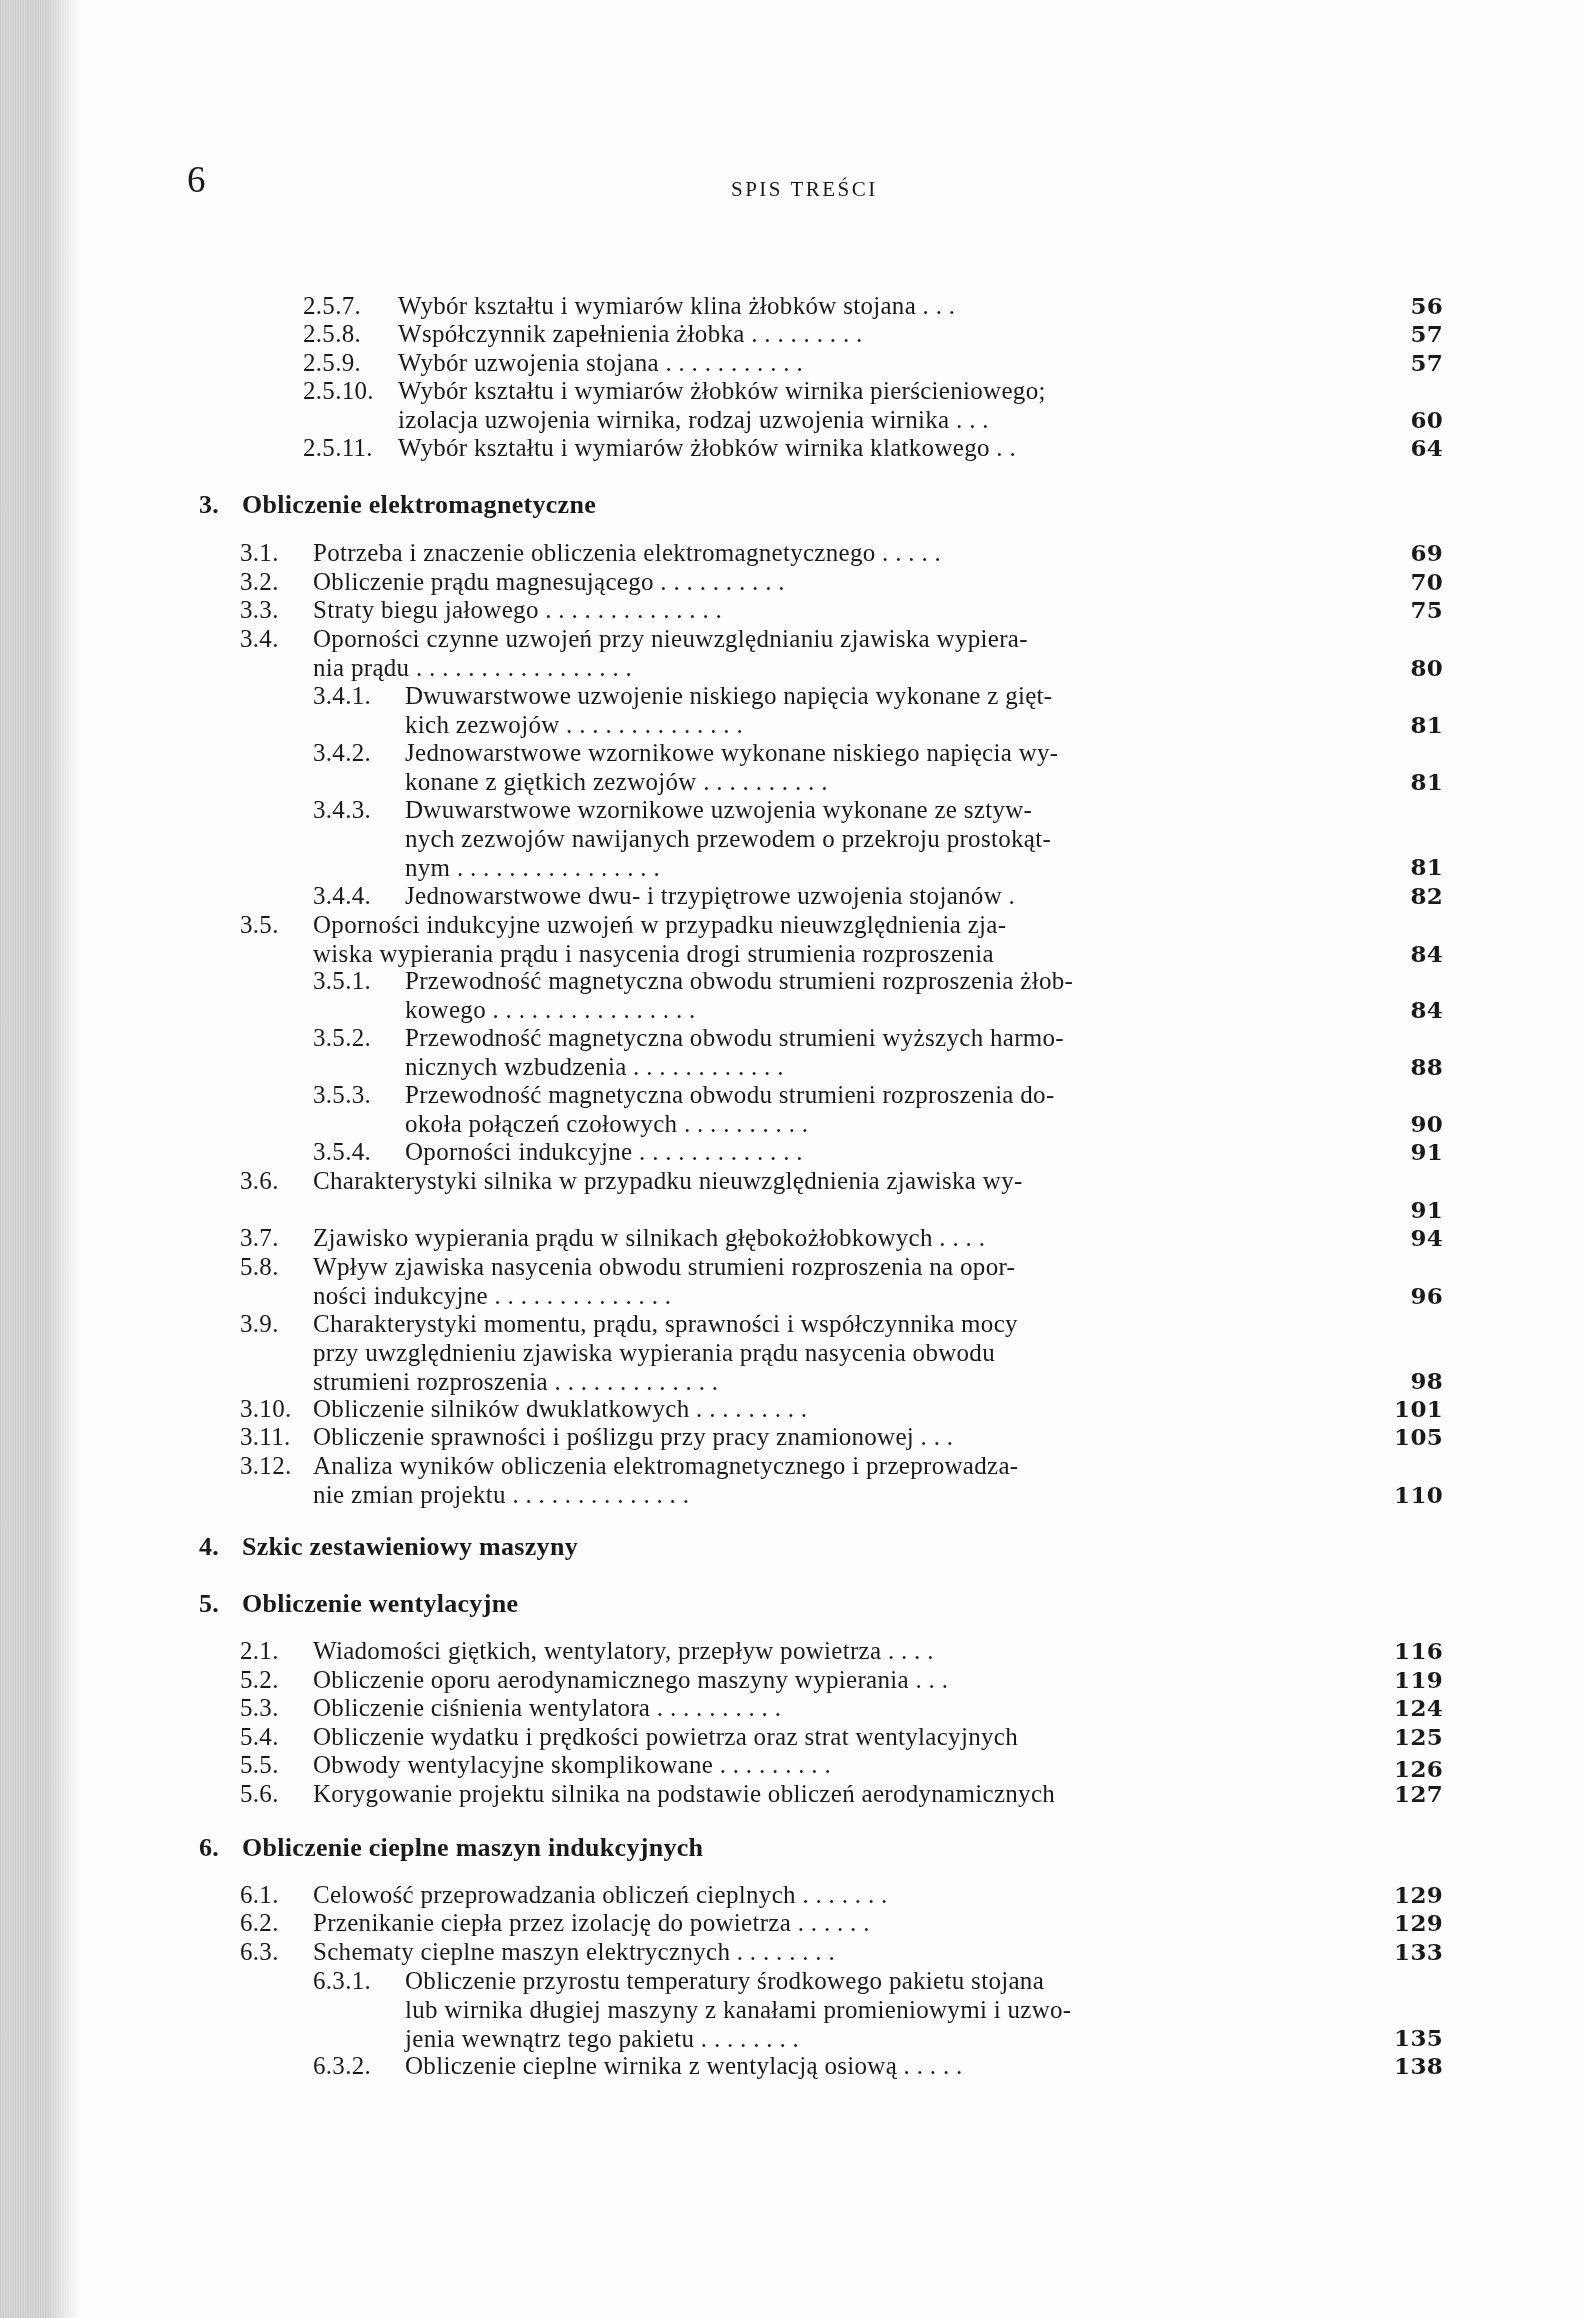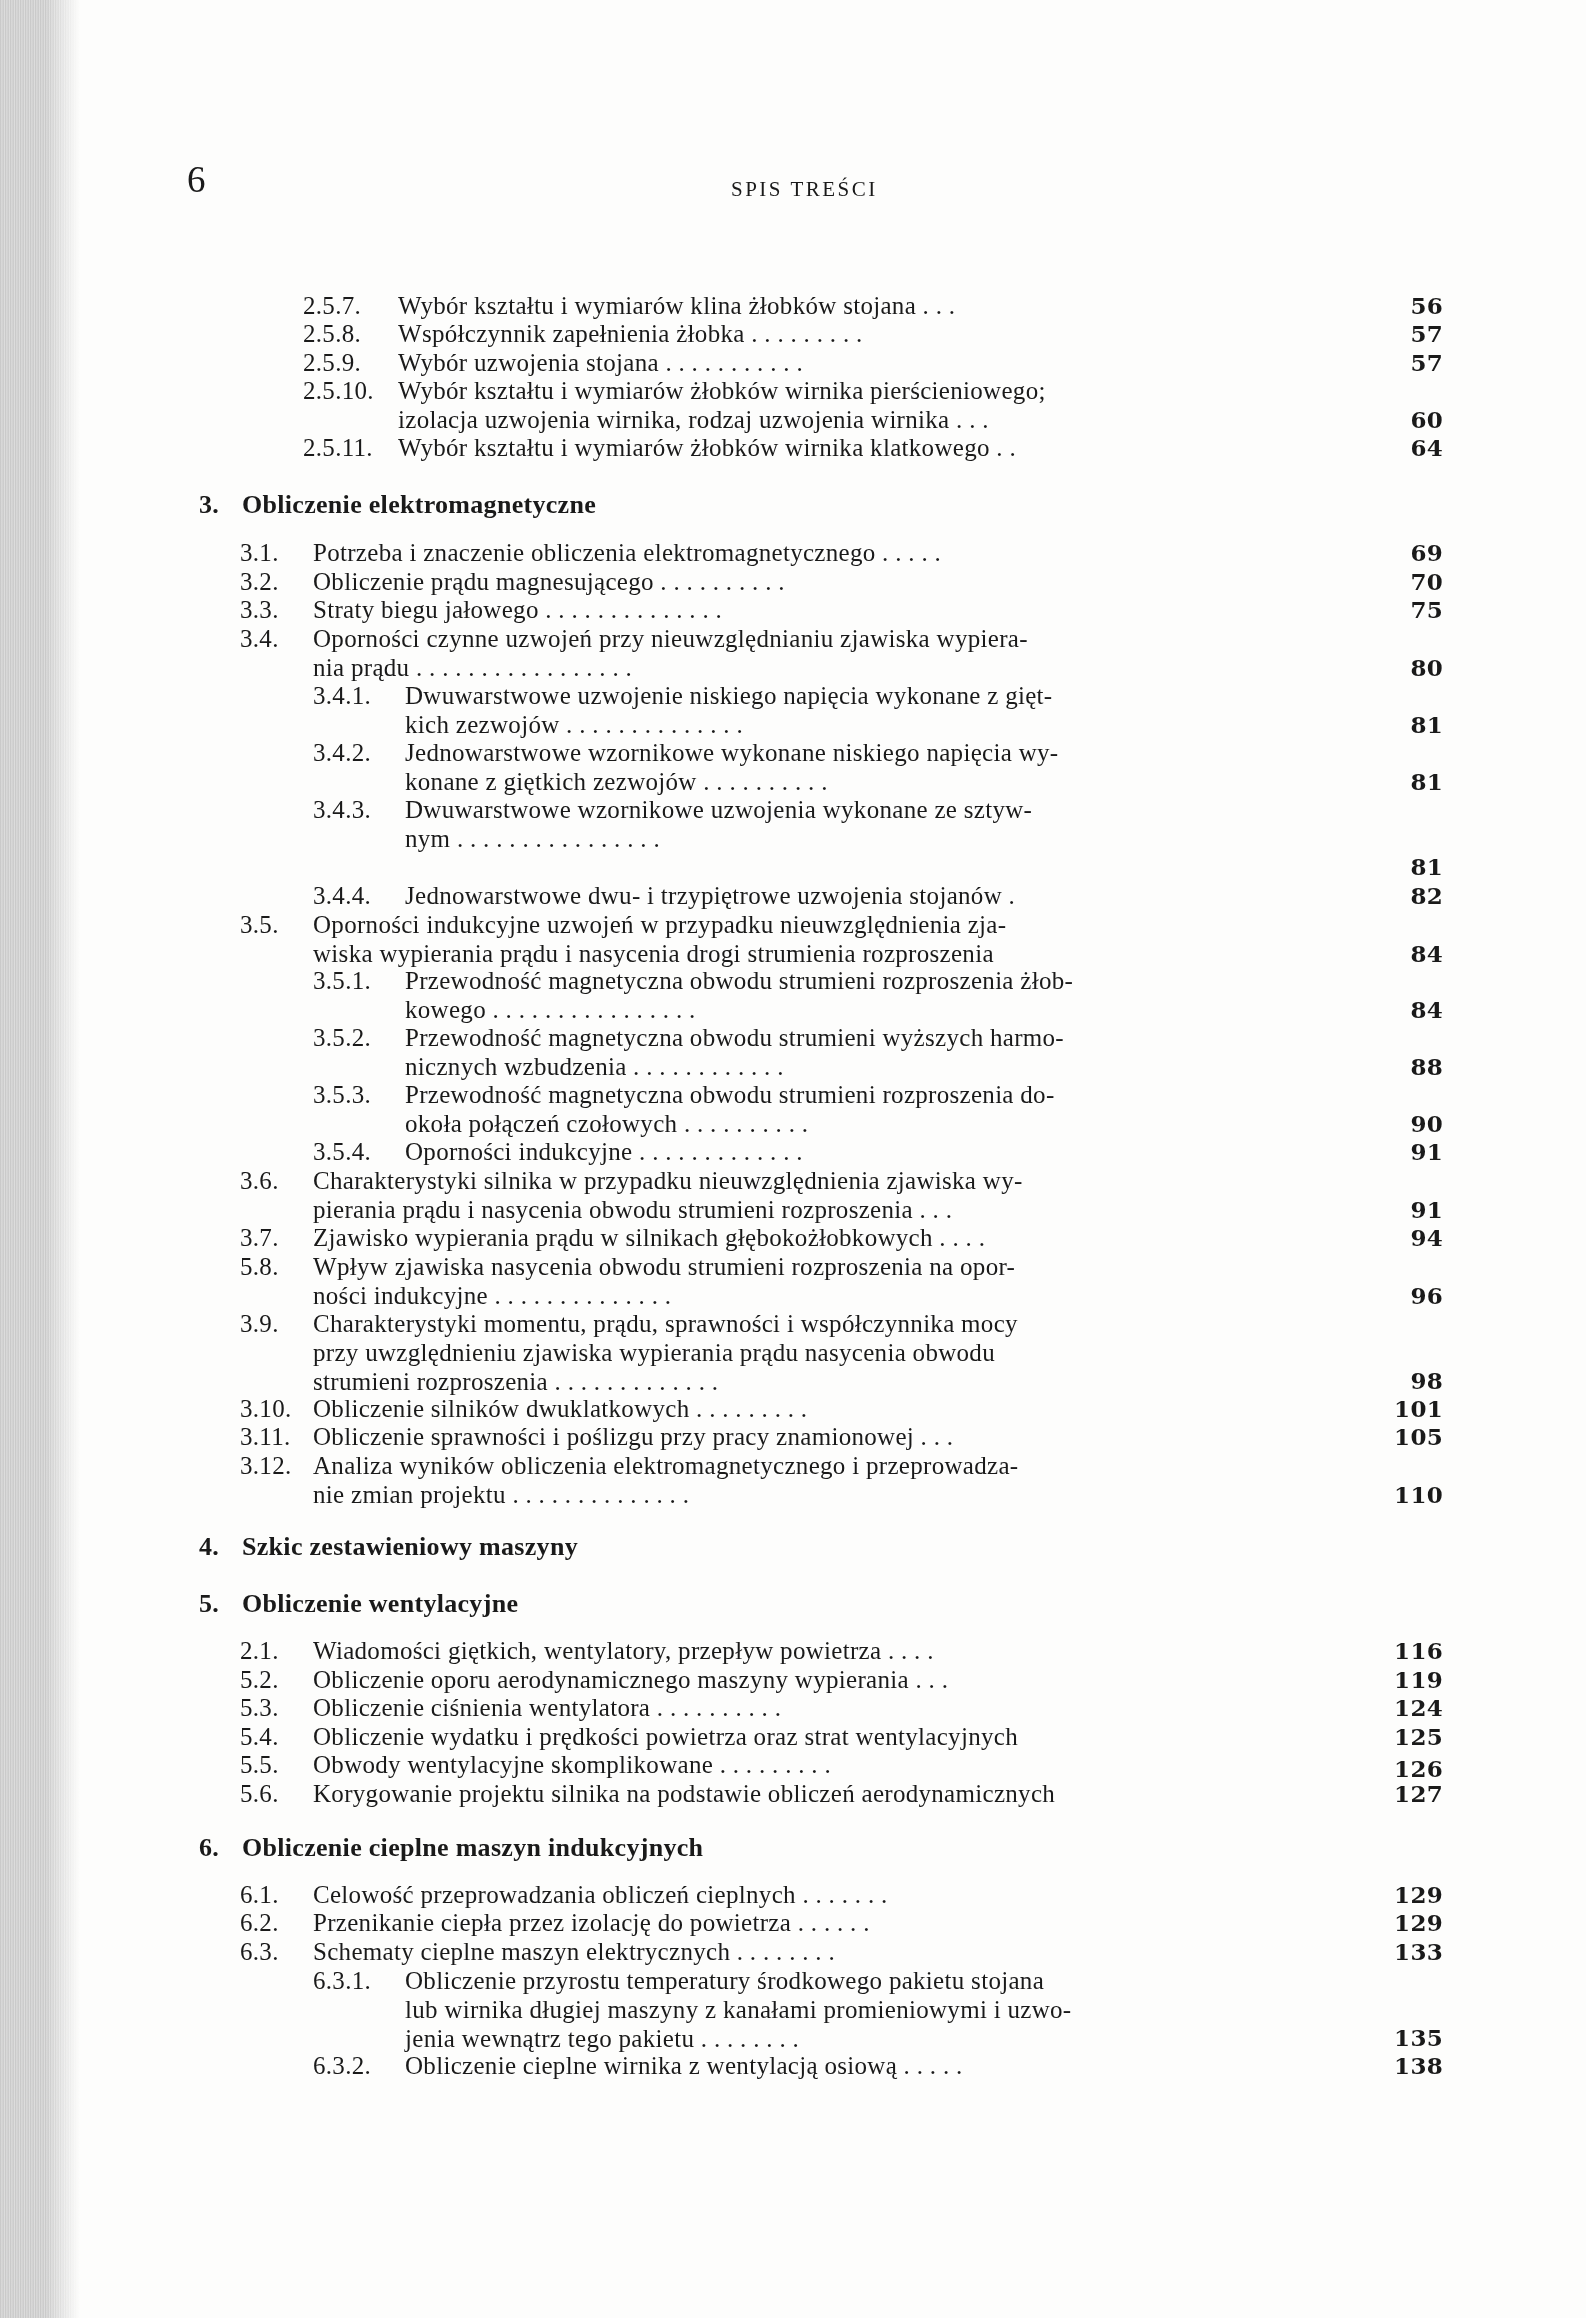--- a/index.html
+++ b/index.html
@@ -113,21 +113,21 @@
       <span class="txt"><div style="height: 29px; white-space: nowrap;">Dwuwarstwowe uzwojenie niskiego napięcia wykonane z gięt-</div><div style="height: 29px; white-space: nowrap;">kich zezwojów . . . . . . . . . . . . . .</div></span>
       <span class="pg" style="top: 29px;">81</span>
     </div>
     <div class="row l3" style="top: 738px; line-height: 29px;">
       <span class="num">3.4.2.</span>
       <span class="txt"><div style="height: 29px; white-space: nowrap;">Jednowarstwowe wzornikowe wykonane niskiego napięcia wy-</div><div style="height: 29px; white-space: nowrap;">konane z giętkich zezwojów . . . . . . . . . .</div></span>
       <span class="pg" style="top: 29px;">81</span>
     </div>
     <div class="row l3" style="top: 795px; line-height: 29px;">
       <span class="num">3.4.3.</span>
-      <span class="txt"><div style="height: 29px; white-space: nowrap;">Dwuwarstwowe wzornikowe uzwojenia wykonane ze sztyw-</div><div style="height: 29px; white-space: nowrap;">nym . . . . . . . . . . . . . . . .</div></span>
+      <span class="txt"><div style="height: 29px; white-space: nowrap;">Dwuwarstwowe wzornikowe uzwojenia wykonane ze sztyw-</div><div style="height: 29px; white-space: nowrap;">nych zezwojów nawijanych przewodem o przekroju prostokąt-</div><div style="height: 29px; white-space: nowrap;">nym . . . . . . . . . . . . . . . .</div></span>
       <span class="pg" style="top: 57px;">81</span>
     </div>
     <div class="row l3" style="top: 881px; line-height: 29px;">
       <span class="num">3.4.4.</span>
       <span class="txt"><div style="height: 29px; white-space: nowrap;">Jednowarstwowe dwu- i trzypiętrowe uzwojenia stojanów .</div></span>
       <span class="pg" style="top: 0px;">82</span>
     </div>
     <div class="row l1" style="top: 910px; line-height: 29px;">
       <span class="num">3.5.</span>
       <span class="txt"><div style="height: 29px; white-space: nowrap;">Oporności indukcyjne uzwojeń w przypadku nieuwzględnienia zja-</div><div style="height: 29px; white-space: nowrap;">wiska wypierania prądu i nasycenia drogi strumienia rozproszenia</div></span>
@@ -148,21 +148,21 @@
       <span class="txt"><div style="height: 29px; white-space: nowrap;">Przewodność magnetyczna obwodu strumieni rozproszenia do-</div><div style="height: 29px; white-space: nowrap;">okoła połączeń czołowych . . . . . . . . . .</div></span>
       <span class="pg" style="top: 29px;">90</span>
     </div>
     <div class="row l3" style="top: 1137px; line-height: 29px;">
       <span class="num">3.5.4.</span>
       <span class="txt"><div style="height: 29px; white-space: nowrap;">Oporności indukcyjne . . . . . . . . . . . . .</div></span>
       <span class="pg" style="top: 0px;">91</span>
     </div>
     <div class="row l1" style="top: 1166px; line-height: 29px;">
       <span class="num">3.6.</span>
-      <span class="txt"><div style="height: 29px; white-space: nowrap;">Charakterystyki silnika w przypadku nieuwzględnienia zjawiska wy-</div><div style="height: 29px; white-space: nowrap;">pierania prądu i nasycenia obwodu strumieni rozproszenia . . .</div></span>
+      <span class="txt"><div style="height: 29px; white-space: nowrap;">Charakterystyki silnika w przypadku nieuwzględnienia zjawiska wy-</div></span>
       <span class="pg" style="top: 29px;">91</span>
     </div>
     <div class="row l1" style="top: 1223px; line-height: 29px;">
       <span class="num">3.7.</span>
       <span class="txt"><div style="height: 29px; white-space: nowrap;">Zjawisko wypierania prądu w silnikach głębokożłobkowych . . . .</div></span>
       <span class="pg" style="top: 0px;">94</span>
     </div>
     <div class="row l1" style="top: 1252px; line-height: 29px;">
       <span class="num">5.8.</span>
       <span class="txt"><div style="height: 29px; white-space: nowrap;">Wpływ zjawiska nasycenia obwodu strumieni rozproszenia na opor-</div><div style="height: 29px; white-space: nowrap;">ności indukcyjne . . . . . . . . . . . . . .</div></span>

